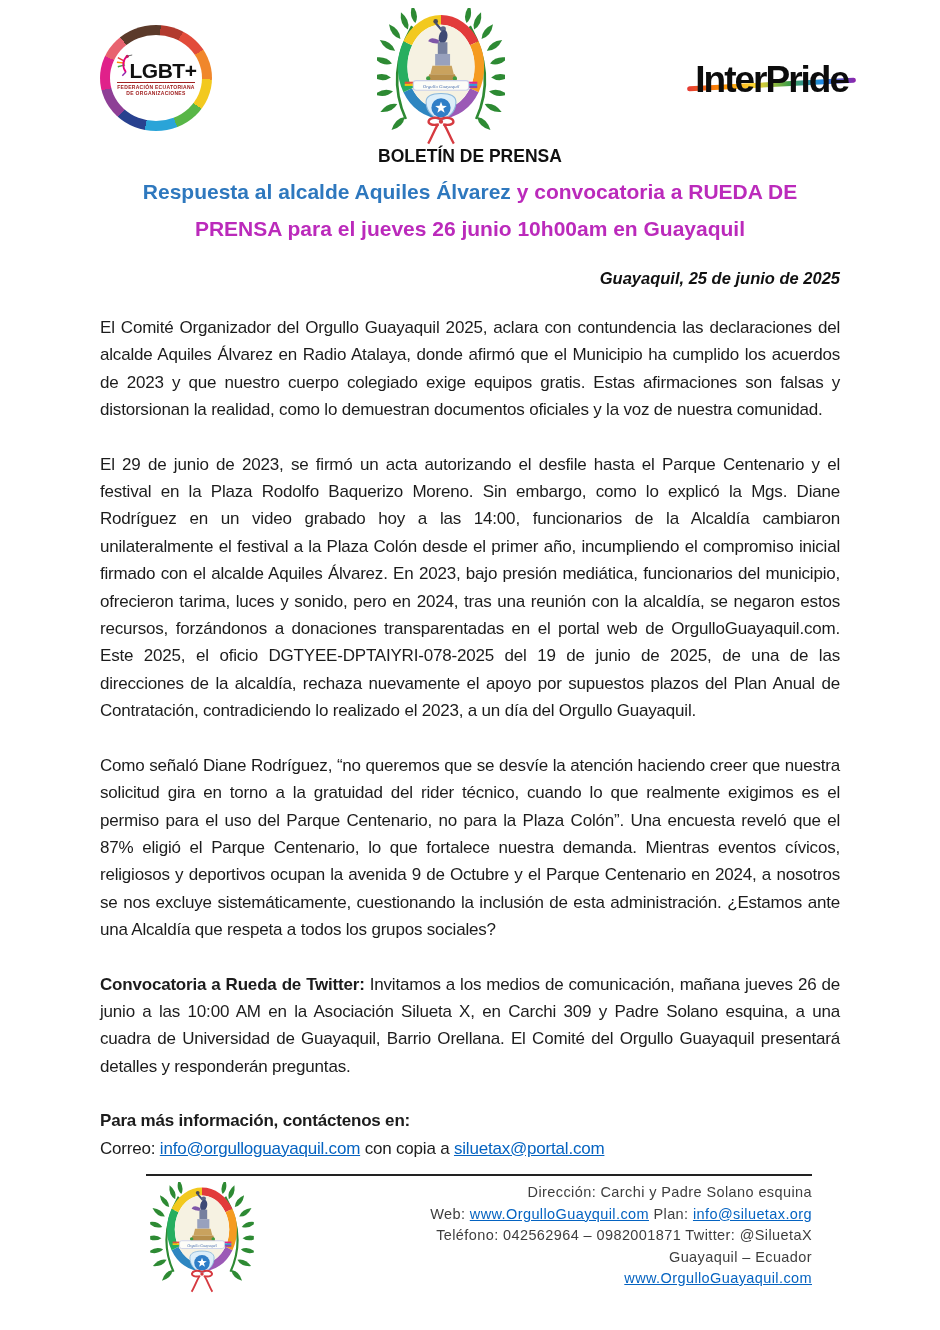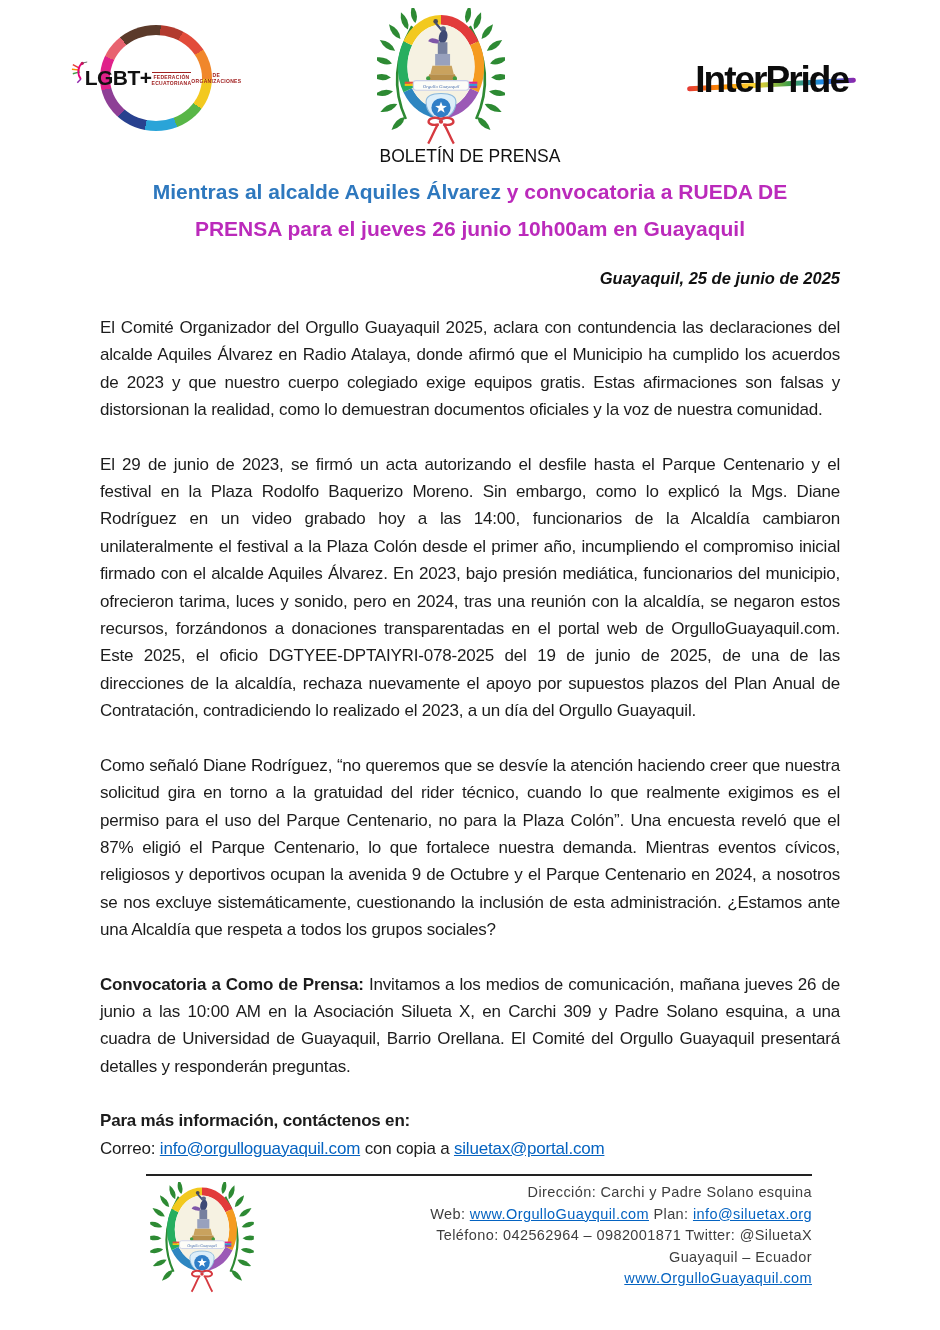--- a/index.html
+++ b/index.html
@@ -23,21 +23,21 @@
     width:112px; height:106px; border-radius:50%;
     background:conic-gradient(from -20deg,
       #5b3a2a 0 7%, #b23a2e 7% 14%, #e24b3a 14% 22%, #f0872b 22% 31%,
       #f2c91f 31% 40%, #58b647 40% 49%, #2aa4d8 49% 59%, #28418f 59% 68%,
       #8e3f96 68% 77%, #e0218a 77% 87%, #e8636f 87% 94%, #5b3a2a 94% 100%);
     display:flex; align-items:center; justify-content:center;
     flex:0 0 auto;
   }
   .lgbt-inner {
     width:92px; height:86px; border-radius:50%; background:#fff;
-    display:flex; flex-direction:row; align-items:center; justify-content:center;
+    display:flex; flex-direction:column; align-items:center; justify-content:center;
     position:relative;
   }
   .lgbt-mark { display:flex; align-items:flex-start; }
   .lgbt-mark svg { margin:-10px -4px 0 0; }
   .lgbt-word { font-size:21px; font-weight:800; letter-spacing:-0.5px; color:#111; line-height:20px; }
   .lgbt-sub { font-size:5px; font-weight:700; color:#a02020; letter-spacing:0.3px; line-height:6px; text-align:center; }
   .lgbt-sub.first { border-top:1px solid #a02020; margin-top:1px; padding-top:1px; }
   
   .emblem-main { width:128px; height:141px; flex:0 0 auto; }
   .emblem-footer { width:104px; height:114px; flex:0 0 auto; }
@@ -46,21 +46,21 @@
   .ip-swoosh {
     position:absolute; left:-8px; right:-8px; top:54%; height:5px; border-radius:3px;
     background:linear-gradient(90deg,#e53935,#fb8c00,#fdd835,#43a047,#1e88e5,#8e24aa);
     transform:rotate(-3deg); z-index:0;
   }
   .ip-text {
     position:relative; z-index:1;
     font-size:37px; font-weight:800; letter-spacing:-2px; color:#0c0c0c;
   }
   
-  .press-title { text-align:center; font-size:17.5px; font-weight:400; color:#111; margin-top:6px; }
+  .press-title { text-align:center; font-size:17.5px; font-weight:700; color:#111; margin-top:6px; }
   .headline {
     width:780px; margin:6px auto 0; text-align:center;
     font-size:21px; font-weight:700; line-height:37px;
   }
   .headline .hl-blue { color:#2e78be; }
   .headline .hl-magenta { color:#bb2abb; }
   .dateline {
     margin:22px 100px 0 0; text-align:right;
     font-size:16.5px; font-weight:700; font-style:italic; color:#111;
   }
@@ -189,31 +189,31 @@
 
     <div class="interpride">
       <div class="ip-swoosh"></div>
       <span class="ip-text">InterPride</span>
     </div>
   </div>
 
   <div class="press-title">BOLETÍN DE PRENSA</div>
 
   <div class="headline">
-    <span class="hl-blue">Mientras al alcalde Aquiles Álvarez</span><span class="hl-magenta"> y convocatoria a RUEDA DE</span><br>
+    <span class="hl-blue">Respuesta al alcalde Aquiles Álvarez</span><span class="hl-magenta"> y convocatoria a RUEDA DE</span><br>
     <span class="hl-magenta">PRENSA para el jueves 26 junio 10h00am en Guayaquil</span>
   </div>
 
   <div class="dateline">Guayaquil, 25 de junio de 2025</div>
 
   <div class="content">
     <p>El Comité Organizador del Orgullo Guayaquil 2025, aclara con contundencia las declaraciones del alcalde Aquiles Álvarez en Radio Atalaya, donde afirmó que el Municipio ha cumplido los acuerdos de 2023 y que nuestro cuerpo colegiado exige equipos gratis. Estas afirmaciones son falsas y distorsionan la realidad, como lo demuestran documentos oficiales y la voz de nuestra comunidad.</p>
     <p>El 29 de junio de 2023, se firmó un acta autorizando el desfile hasta el Parque Centenario y el festival en la Plaza Rodolfo Baquerizo Moreno. Sin embargo, como lo explicó la Mgs. Diane Rodríguez en un video grabado hoy a las 14:00, funcionarios de la Alcaldía cambiaron unilateralmente el festival a la Plaza Colón desde el primer año, incumpliendo el compromiso inicial firmado con el alcalde Aquiles Álvarez. En 2023, bajo presión mediática, funcionarios del municipio, ofrecieron tarima, luces y sonido, pero en 2024, tras una reunión con la alcaldía, se negaron estos recursos, forzándonos a donaciones transparentadas en el portal web de OrgulloGuayaquil.com. Este 2025, el oficio DGTYEE-DPTAIYRI-078-2025 del 19 de junio de 2025, de una de las direcciones de la alcaldía, rechaza nuevamente el apoyo por supuestos plazos del Plan Anual de Contratación, contradiciendo lo realizado el 2023, a un día del Orgullo Guayaquil.</p>
     <p>Como señaló Diane Rodríguez, “no queremos que se desvíe la atención haciendo creer que nuestra solicitud gira en torno a la gratuidad del rider técnico, cuando lo que realmente exigimos es el permiso para el uso del Parque Centenario, no para la Plaza Colón”. Una encuesta reveló que el 87% eligió el Parque Centenario, lo que fortalece nuestra demanda. Mientras eventos cívicos, religiosos y deportivos ocupan la avenida 9 de Octubre y el Parque Centenario en 2024, a nosotros se nos excluye sistemáticamente, cuestionando la inclusión de esta administración. ¿Estamos ante una Alcaldía que respeta a todos los grupos sociales?</p>
-    <p><span class="bold-lead">Convocatoria a Como de Prensa:</span><span> Invitamos a los medios de comunicación, mañana jueves 26 de junio a las 10:00 AM en la Asociación Silueta X, en Carchi 309 y Padre Solano esquina, a una cuadra de Universidad de Guayaquil, Barrio Orellana. El Comité del Orgullo Guayaquil presentará detalles y responderán preguntas.</span></p>
+    <p><span class="bold-lead">Convocatoria a Rueda de Twitter:</span><span> Invitamos a los medios de comunicación, mañana jueves 26 de junio a las 10:00 AM en la Asociación Silueta X, en Carchi 309 y Padre Solano esquina, a una cuadra de Universidad de Guayaquil, Barrio Orellana. El Comité del Orgullo Guayaquil presentará detalles y responderán preguntas.</span></p>
 
     <div class="contact-block">
       <div class="contact-heading">Para más información, contáctenos en:</div>
       <div>
         <span>Correo: </span><a class="doc-link" href="#">info@orgulloguayaquil.com</a><span> con copia a </span><a class="doc-link" href="#">siluetax@portal.com</a>
       </div>
     </div>
   </div>
 
   <div class="footer">

